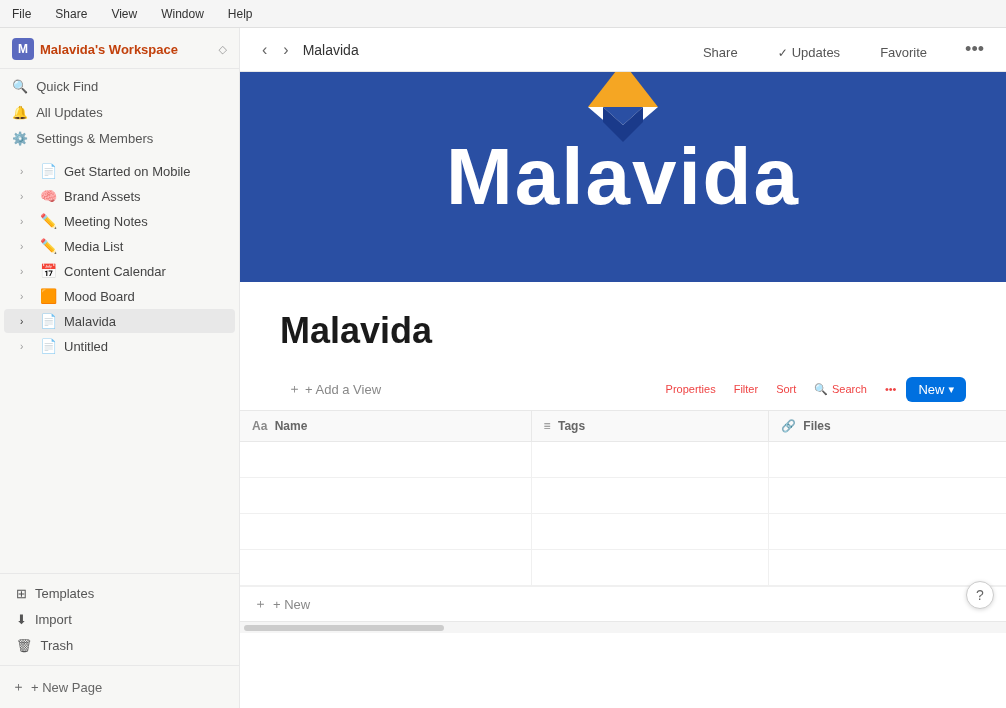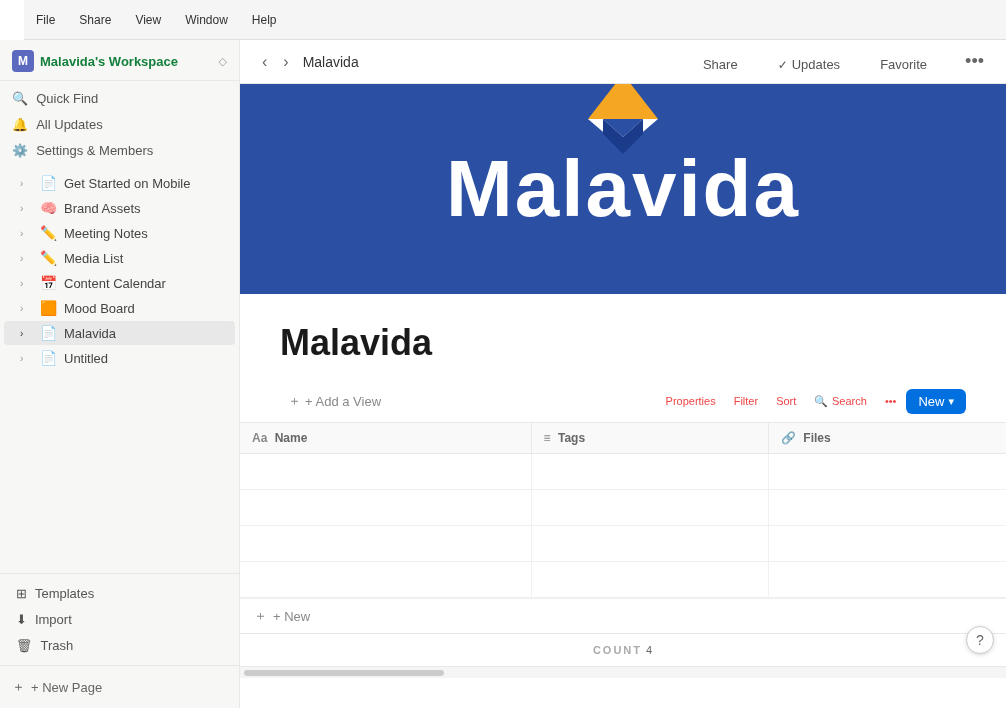--- a/index.html
+++ b/index.html
@@ -1,19 +1,19 @@
 <!DOCTYPE html>
 <html><head>
   <meta charset="utf-8">
   <style>
     * { box-sizing: border-box; margin: 0; padding: 0; }
     body { font-family: -apple-system, BlinkMacSystemFont, 'Segoe UI', sans-serif; display: flex; flex-direction: column; height: 708px; width: 1006px; overflow: hidden; background: #fff; }
 
     
-    .menubar { height: 40px; background: #f5f5f5; display: flex; align-items: center; padding: 0 8px; border-bottom: 1px solid #e0e0e0; font-size: 12px; color: #333; gap: 16px; flex-shrink: 0; margin-left: 24px; }
+    .menubar { height: 28px; background: #f5f5f5; display: flex; align-items: center; padding: 0 8px; border-bottom: 1px solid #e0e0e0; font-size: 12px; color: #333; gap: 16px; flex-shrink: 0; }
     .menubar span { cursor: pointer; padding: 2px 4px; border-radius: 3px; }
 
     
     .app { display: flex; flex: 1; overflow: hidden; }
 
     
     .sidebar { width: 240px; background: #f7f7f5; border-right: 1px solid #e8e8e8; display: flex; flex-direction: column; flex-shrink: 0; font-size: 13px; }
     .sidebar-section { flex: 1; overflow-y: auto; padding: 4px 0; }
     .sidebar-item { display: flex; align-items: center; gap: 6px; padding: 4px 12px 4px 16px; cursor: pointer; border-radius: 4px; margin: 1px 4px; color: #444; font-size: 13px; }
     .sidebar-item.active { background: #e8e8e8; font-weight: 500; }
@@ -84,21 +84,21 @@
 
     
     .help-btn { position: absolute; bottom: 24px; right: 12px; width: 28px; height: 28px; border-radius: 50%; border: 1px solid #ccc; background: #fff; display: flex; align-items: center; justify-content: center; cursor: pointer; font-size: 14px; color: #666; box-shadow: 0 1px 4px rgba(0,0,0,0.15); }
 
     .db-area { position: relative; flex: 1; overflow: hidden; }
     .db-scroll { overflow-y: auto; overflow-x: hidden; height: 100%; }
 
     
     .workspace-row { display: flex; align-items: center; gap: 6px; padding: 10px 12px 8px; border-bottom: 1px solid #e8e8e8; cursor: pointer; }
     .workspace-icon { width: 22px; height: 22px; background: #5b6abf; border-radius: 4px; display: flex; align-items: center; justify-content: center; color: white; font-size: 12px; font-weight: 700; flex-shrink: 0; }
-    .workspace-name { font-size: 13px; font-weight: 600; color: #15803d; flex: 1; }
+    .workspace-name { font-size: 13px; font-weight: 600; color: #c2410c; flex: 1; }
     .workspace-chevron { font-size: 11px; color: #999; }
   </style>
 </head>
 <body>
 
 <div class="menubar">
   <span>File</span>
   <span>Share</span>
   <span>View</span>
   <span>Window</span>
@@ -294,24 +294,20 @@
                 <td></td>
                 <td></td>
                 <td></td>
               </tr>
             </tbody>
           </table>
           <div class="add-row">
             <span>＋</span>
             <span>+ New</span>
           </div>
-          <div class="count-bar">
-            <span class="count-label">COUNT</span>
-            <span class="count-value">4</span>
-          </div>
         </div>
 
         <div class="scrollbar-area">
           <div class="scrollbar-thumb"></div>
         </div>
 
         <div class="help-btn">?</div>
       </div>
     </div>
   </div>

